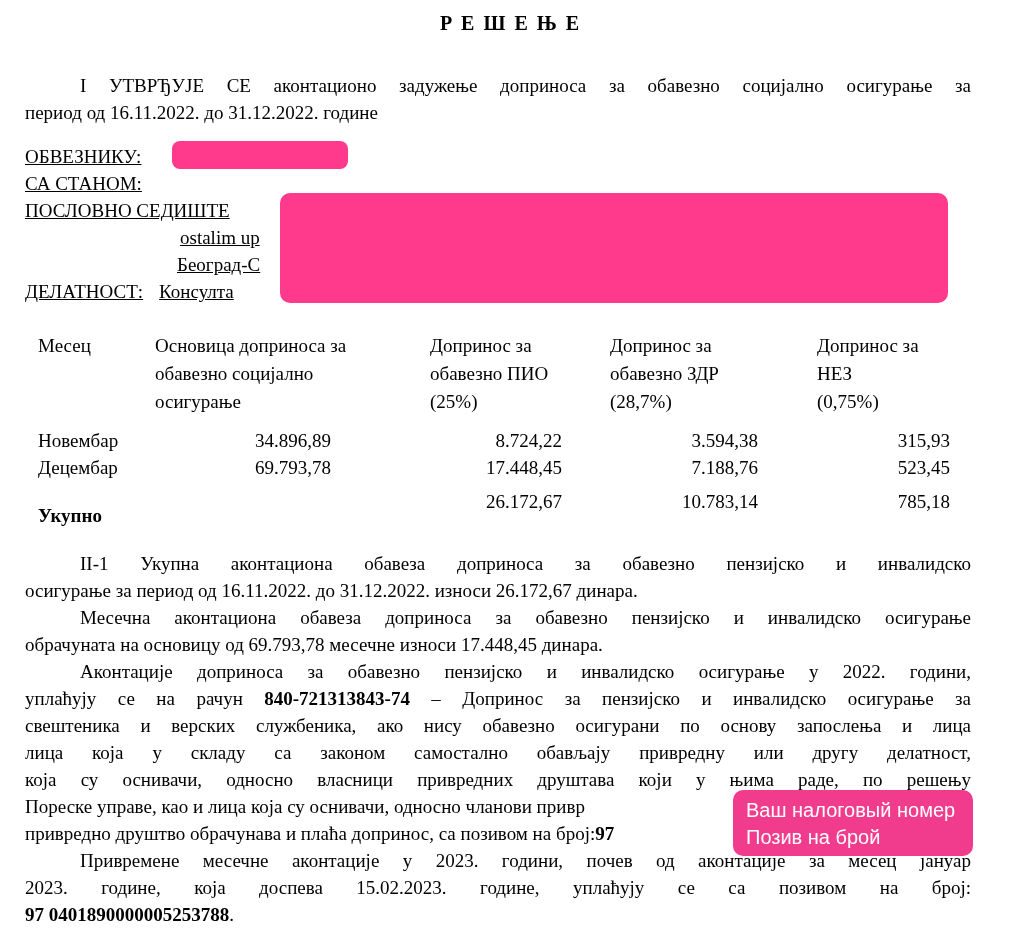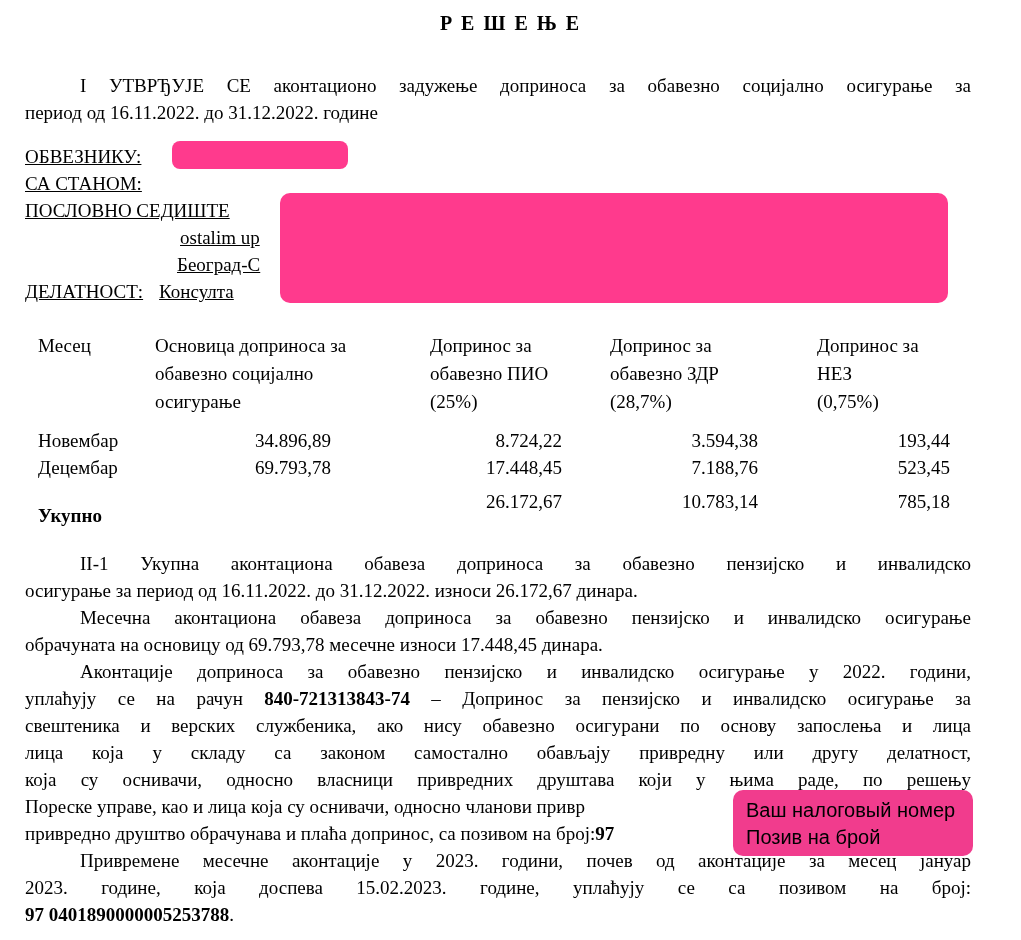--- a/index.html
+++ b/index.html
@@ -49,21 +49,21 @@
   .td.c3{padding-right:37px;}
   .td.c4{padding-right:20px;}
   .tr.total{margin-top:7px;height:auto;align-items:start;}
   .tr.total .td.c0{padding-top:14px;font-weight:bold;height:27px;line-height:27px;}
   .tr.total .td.num{height:27px;line-height:27px;}
 
   
   .tooltip{
     position:absolute;left:733px;top:790px;width:240px;height:66px;
     background:#f13c8d;border-radius:10px;box-sizing:border-box;
-    padding:7px 0 0 13px;color:#000000;z-index:6;
+    padding:7px 0 0 13px;color:#ffffff;z-index:6;
     font-family:"Liberation Sans", sans-serif;font-size:20px;
   }
   .tooltip .tline{height:27px;line-height:27px;white-space:nowrap;}
 </style>
 </head>
 <body>
 
 <div class="page">
 
   <div class="title">Р Е Ш Е Њ Е</div>
@@ -110,21 +110,21 @@
         <div class="th-line">НЕЗ</div>
         <div class="th-line">(0,75%)</div>
       </div>
     </div>
 
     <div class="tr first">
       <div class="td c0">Новембар</div>
       <div class="td c1 num">34.896,89</div>
       <div class="td c2 num">8.724,22</div>
       <div class="td c3 num">3.594,38</div>
-      <div class="td c4 num">193,44</div>
+      <div class="td c4 num">315,93</div>
     </div>
 
     <div class="tr">
       <div class="td c0">Децембар</div>
       <div class="td c1 num">69.793,78</div>
       <div class="td c2 num">17.448,45</div>
       <div class="td c3 num">7.188,76</div>
       <div class="td c4 num">523,45</div>
     </div>
 

